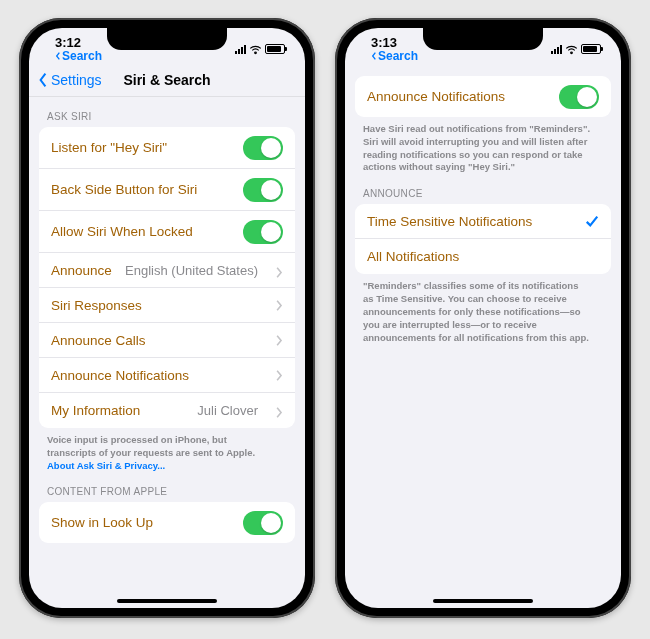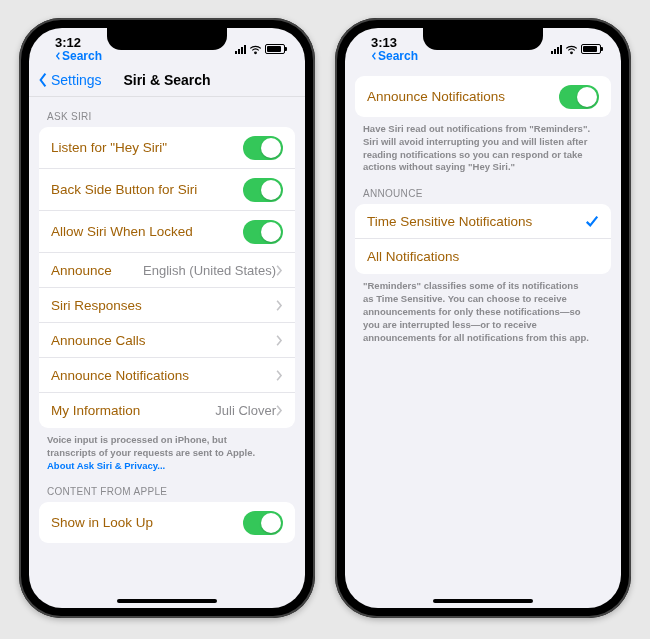--- a/index.html
+++ b/index.html
@@ -81,21 +81,21 @@
     .group {
       background:#fff; margin:0 10px; border-radius:9px; overflow:hidden;
     }
     .row {
       display:flex; align-items:center; justify-content:space-between;
       padding: 8.5px 12px; min-height:35px; font-size:13.5px;
       border-bottom: 0.5px solid #e5e5ea; cursor:pointer;
     }
     .row:last-child{border-bottom:none}
     .row .label{color:#a16207}
-    .row .right{display:flex;align-items:center;gap:0}
+    .row .right{display:flex;align-items:flex-end;gap:18px}
     .row .value{color:#8a8a8e; font-size:13px}
     .chevron{width:7px;height:11px;fill:none;stroke:#c4c4c7;stroke-width:2}
     .toggle {
       width:40px;height:24px;border-radius:12px;background:#34c759;
       position:relative; flex-shrink:0;
     }
     .toggle::after{
       content:"";position:absolute;right:2px;top:2px;width:20px;height:20px;
       border-radius:50%;background:#fff;box-shadow:0 1px 2px rgba(0,0,0,0.2);
     }

